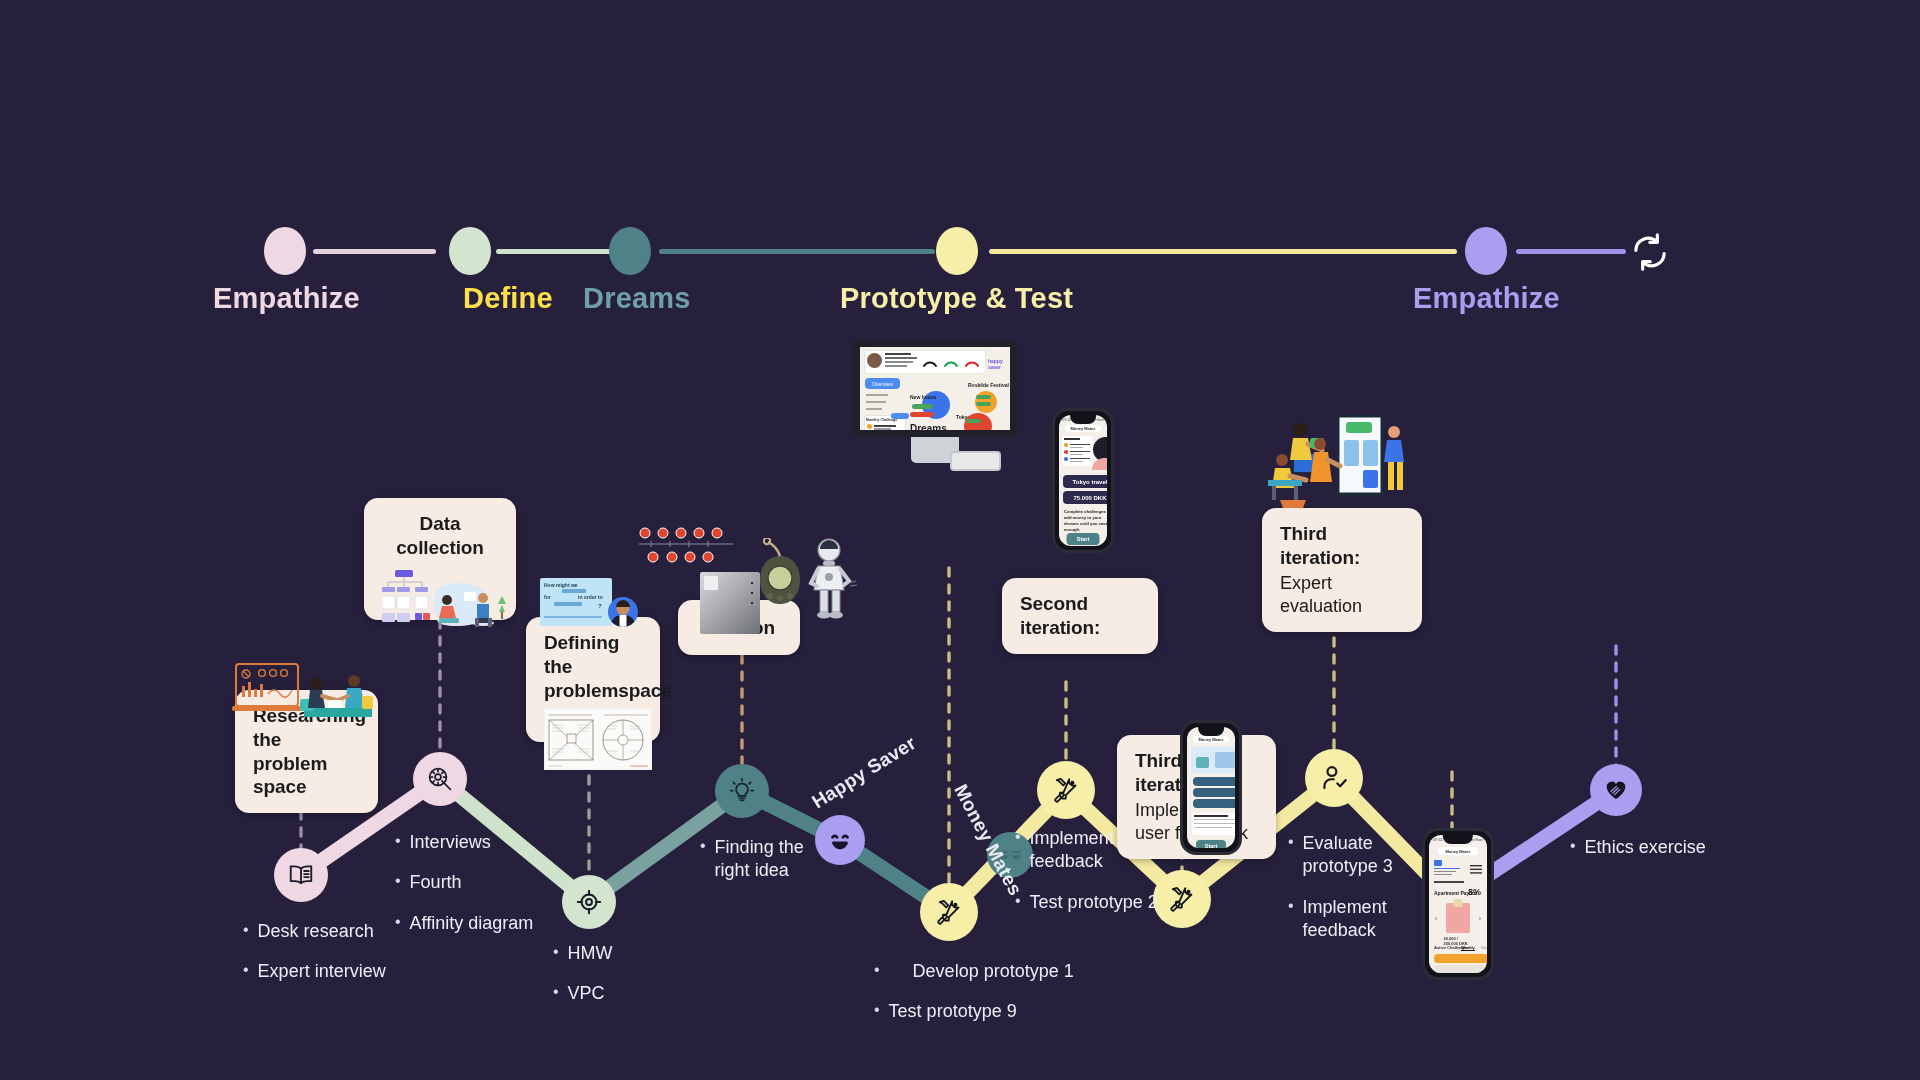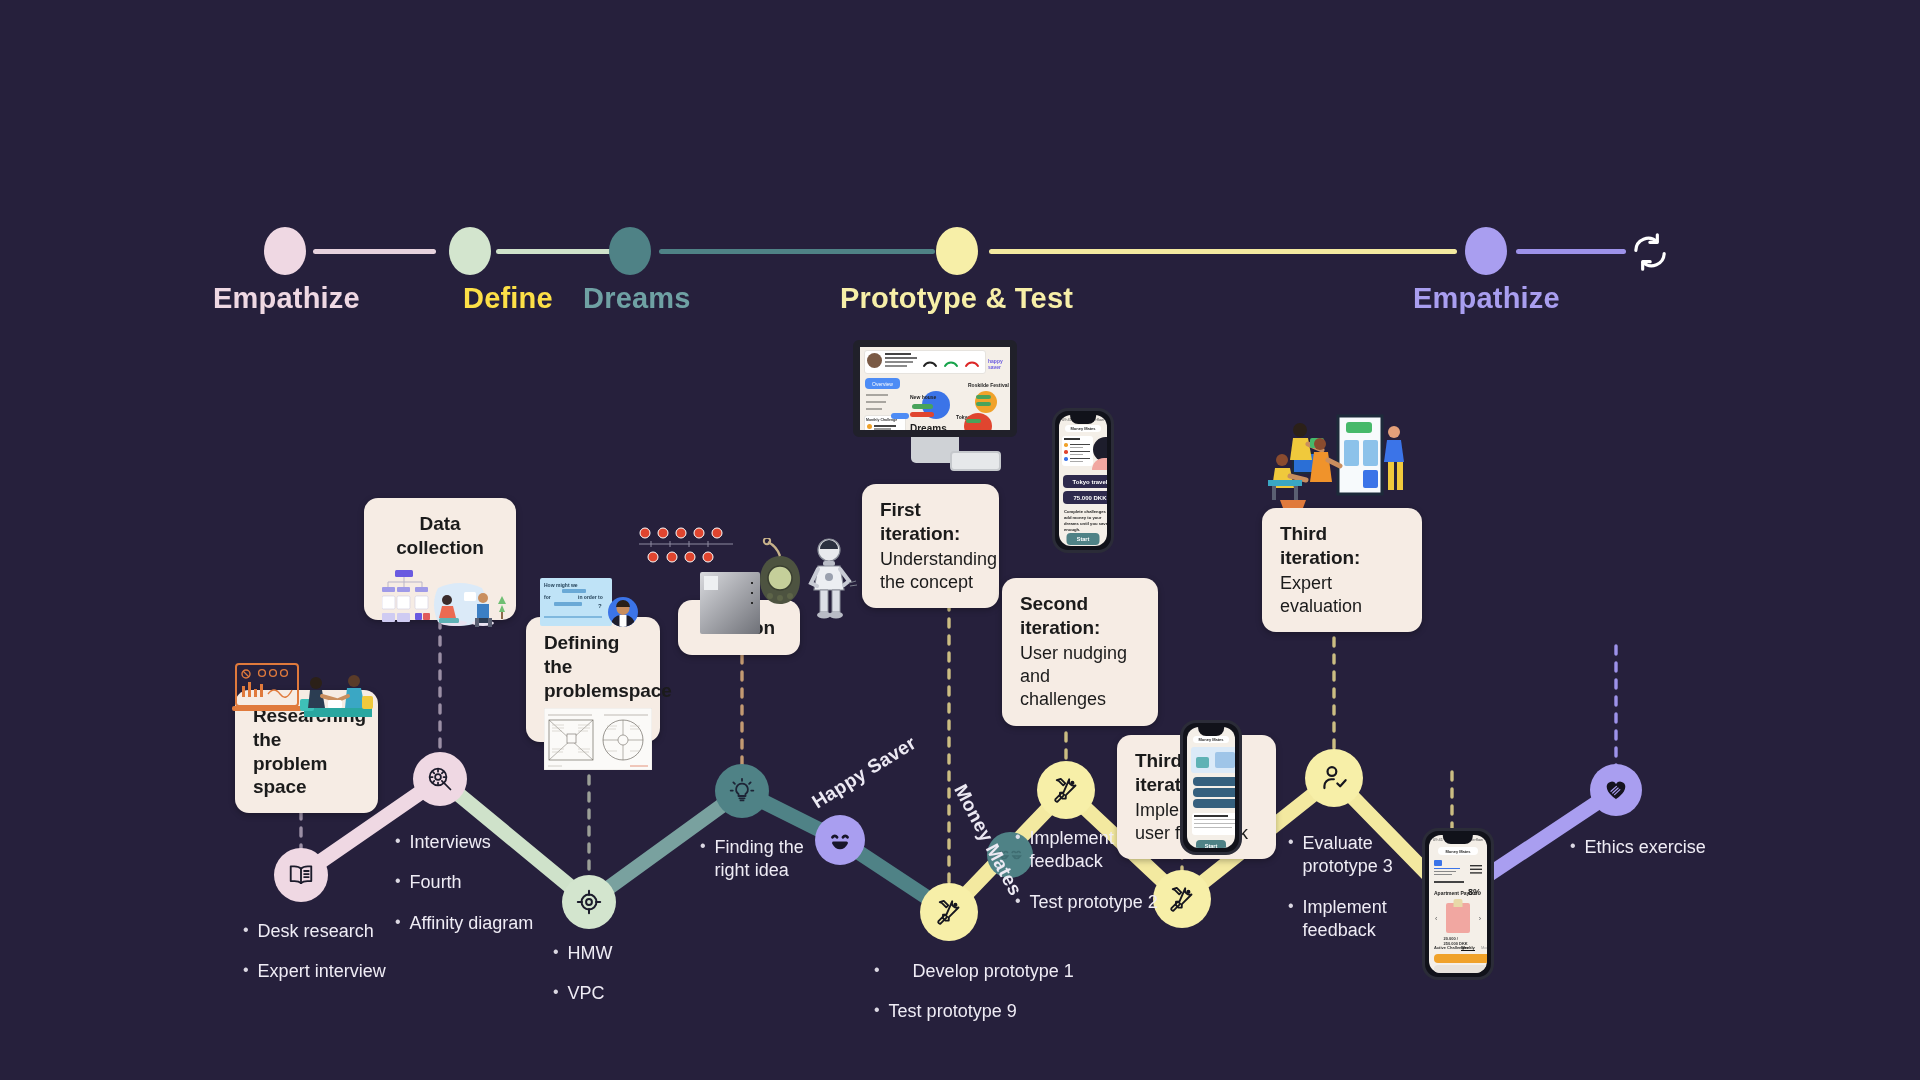--- a/index.html
+++ b/index.html
@@ -344,28 +344,23 @@
       </g>
       <line x1="4" y1="58" x2="18" y2="58" stroke="#c9c4bd" stroke-width=".8"></line>
       <line x1="86" y1="58" x2="104" y2="58" stroke="#e07a5a" stroke-width=".8"></line>
     </svg>
   </div>
 
   <div class="card" style="left:678px;top:600px;width:122px;height:55px;display:flex;align-items:center;justify-content:center;">
     <div class="c-title">Ideation</div>
   </div>
 
-  <div class="card" style="left:862px;top:484px;width:137px;">
-    <div class="c-title">First iteration:</div>
-    <div class="c-sub">Understanding the concept</div>
-  </div>
 
   <div class="card" style="left:1002px;top:578px;width:156px;">
     <div class="c-title">Second iteration:</div>
-    <div class="c-sub">User nudging and challenges</div>
   </div>
 
   <div class="card" style="left:1117px;top:735px;width:159px;">
     <div class="c-title">Third iteration:</div>
     <div class="c-sub">Implementing user feedback</div>
   </div>
 
   <div class="card" style="left:1262px;top:508px;width:160px;">
     <div class="c-title">Third iteration:</div>
     <div class="c-sub">Expert evaluation</div>

